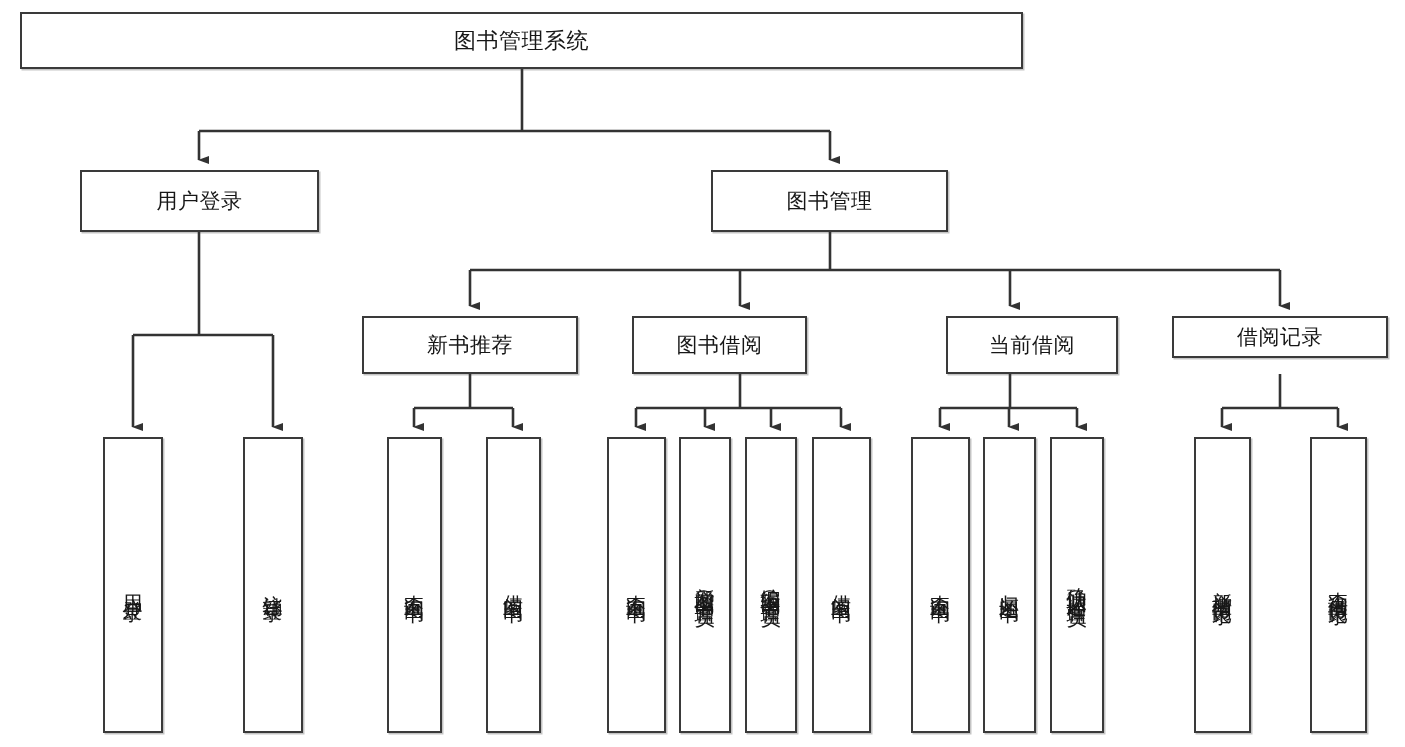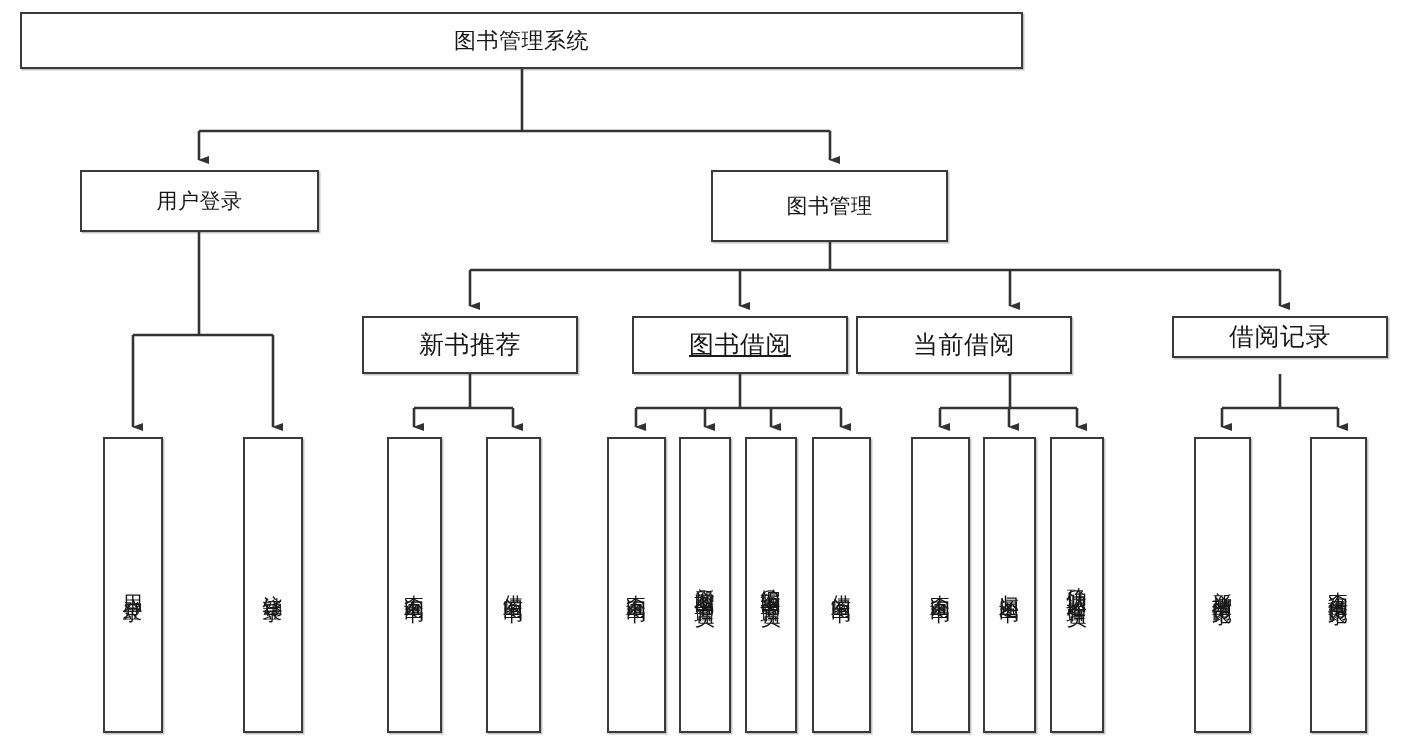--- a/index.html
+++ b/index.html
@@ -48,21 +48,21 @@
   
   .node.vertical .node-label {
     writing-mode: vertical-rl;
     text-orientation: upright;
     font-size: 20px;
     letter-spacing: 3px;
     line-height: 1;
   }
   .node.root .node-label { font-size: 22px; }
   .node.level2 .node-label { font-size: 21px; }
-  .node.level3 .node-label { font-size: 25px; }
+  .node.level3 .node-label { font-size: 21px; }
 
   #watermark {
     position: absolute;
     right: 8px;
     bottom: 6px;
     font-size: 17px;
     color: #b9b9b9;
     letter-spacing: 0.6px;
     white-space: nowrap;
     user-select: none;
@@ -123,31 +123,31 @@
     </g>
   </svg>
 
   <div class="node root" style="left: 20px; top: 12px; width: 1003px; height: 57px;">
     <span class="node-label">图书管理系统</span>
   </div>
 
   <div class="node level2" style="left: 80px; top: 170px; width: 239px; height: 62px;">
     <span class="node-label">用户登录</span>
   </div>
-  <div class="node level2" style="left: 711px; top: 170px; width: 237px; height: 72px;">
+  <div class="node level2" style="left: 711px; top: 170px; width: 237px; height: 62px;">
     <span class="node-label">图书管理</span>
   </div>
 
   <div class="node level3" style="left: 362px; top: 316px; width: 216px; height: 58px;">
     <span class="node-label">新书推荐</span>
   </div>
-  <div class="node level3" style="left: 632px; top: 316px; width: 216px; height: 58px; text-decoration: underline;">
+  <div class="node level3" style="left: 632px; top: 316px; width: 175px; height: 58px;">
     <span class="node-label">图书借阅</span>
   </div>
-  <div class="node level3" style="left: 856px; top: 316px; width: 216px; height: 58px;">
+  <div class="node level3" style="left: 946px; top: 316px; width: 172px; height: 58px;">
     <span class="node-label">当前借阅</span>
   </div>
   <div class="node level3" style="left: 1172px; top: 316px; width: 216px; height: 42px;">
     <span class="node-label">借阅记录</span>
   </div>
 
   <div class="node vertical" style="left: 103px; top: 437px; width: 60px; height: 296px;">
     <span class="node-label">用户登录</span>
   </div>
   <div class="node vertical" style="left: 243px; top: 437px; width: 60px; height: 296px;">

